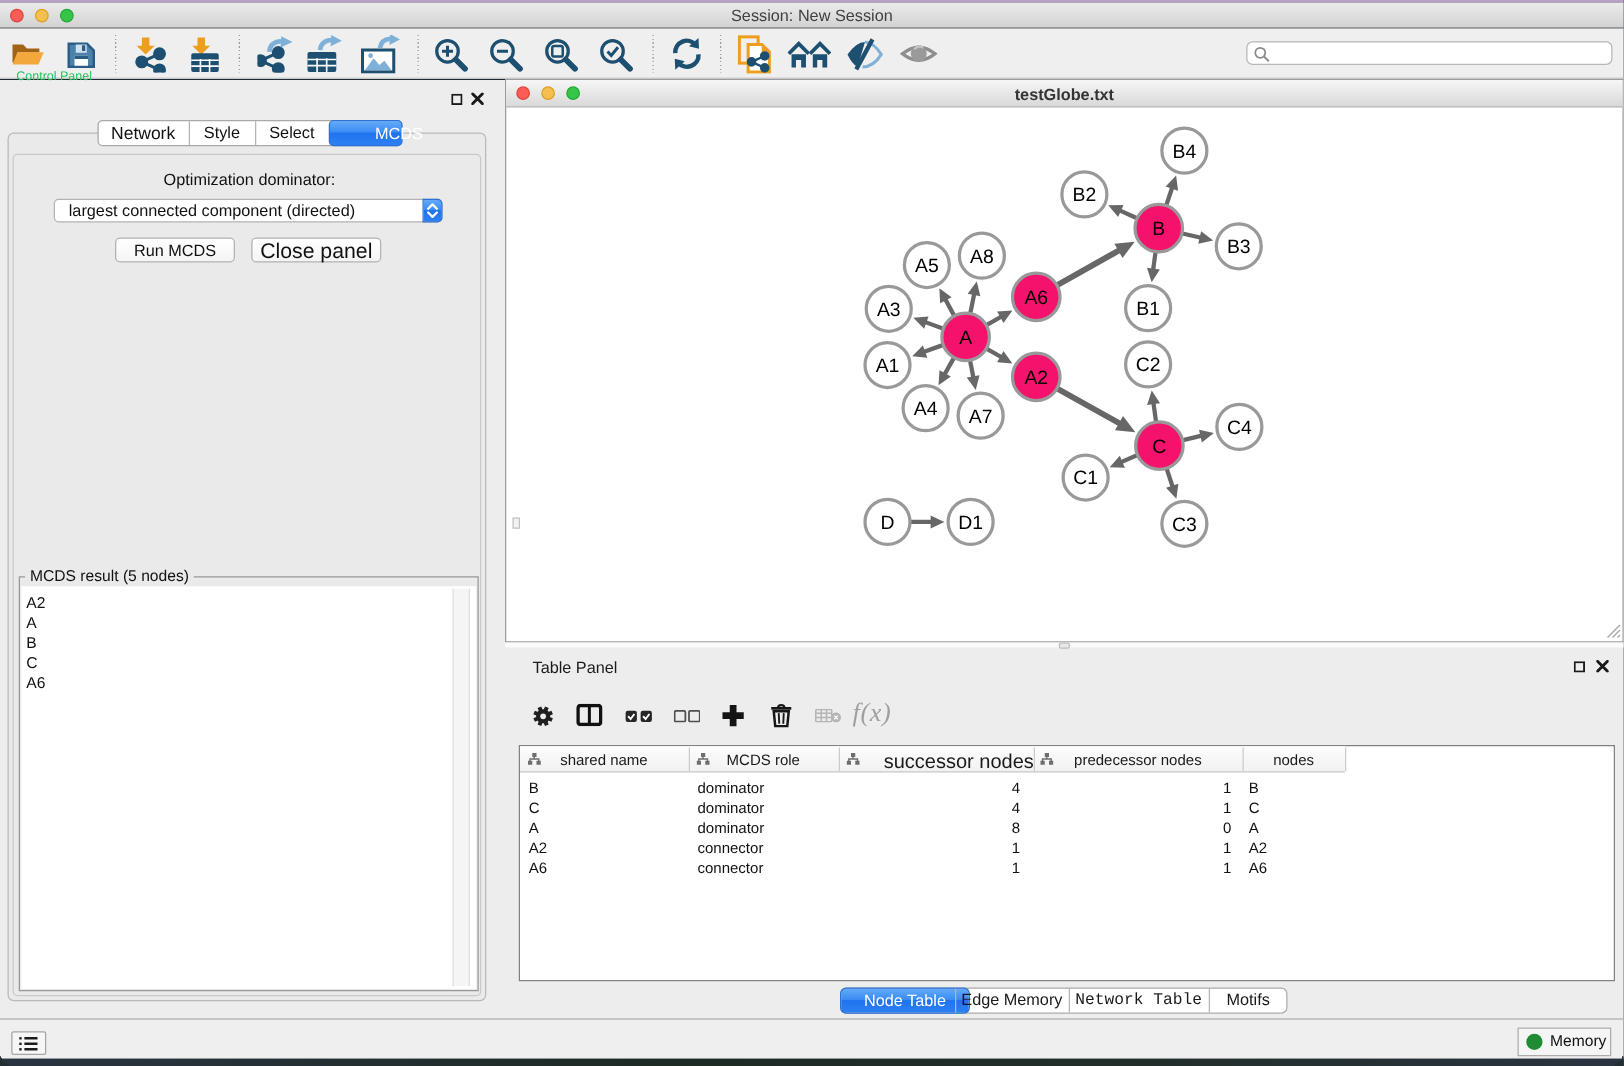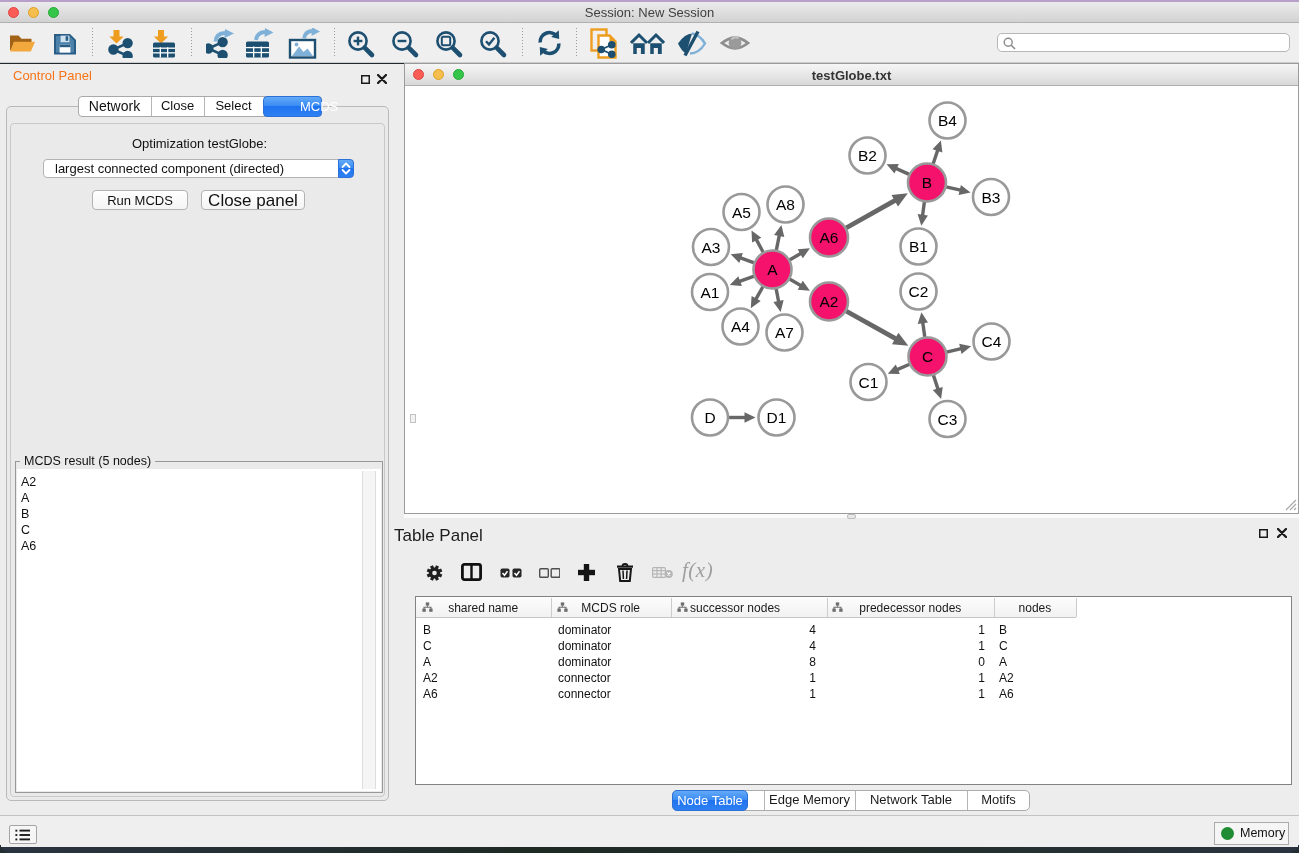--- a/index.html
+++ b/index.html
@@ -129,37 +129,37 @@
     <path d="M2,12 Q15,1.5 28,12 Q15,22.5 2,12 Z" fill="none" stroke="#8e8e8e" stroke-width="2.8"></path>
     <circle cx="15" cy="11.8" r="6.4" fill="#9a9a9a"></circle>
     <path d="M11.5,8.3 a5.5,5.5 0 0 1 7,-1.2" fill="none" stroke="#c4c4c4" stroke-width="2"></path>
   </svg>
 <div class="abs" style="left:997px;top:33px;width:293px;height:19px;background:#fff;border:1px solid #b7b7b7;border-radius:5px;"></div>
 <svg class="abs" style="left:1003px;top:37px" width="13" height="13" viewBox="0 0 13 13">
     <circle cx="5.2" cy="5.2" r="4" fill="none" stroke="#8a8a8a" stroke-width="1.4"></circle>
     <line x1="8.2" y1="8.2" x2="12" y2="12" stroke="#8a8a8a" stroke-width="1.6"></line>
   </svg>
 <div class="abs" style="left:0;top:64px;width:1299px;height:751px;background:#ededed;"></div>
-<div class="abs" style="left:13px;top:68px;width:200px;height:15px;font-size:13px;color:#f97316;">Control Panel</div>
+<div class="abs" style="left:13px;top:56px;width:200px;height:15px;font-size:10px;color:#22c55e;">Control Panel</div>
 <svg class="abs" style="left:361px;top:75px" width="9" height="9" viewBox="0 0 9 9">
     <rect x="0.75" y="0.75" width="7.5" height="7.5" fill="none" stroke="#1a1a1a" stroke-width="1.5"></rect>
   </svg>
 <svg class="abs" style="left:377px;top:74px" width="10" height="10" viewBox="0 0 10 10">
     <path d="M1,1 L9,9 M9,1 L1,9" stroke="#1a1a1a" stroke-width="2.3" stroke-linecap="round"></path>
   </svg>
 <div class="abs" style="left:6px;top:106px;width:383px;height:695px;background:#eaeaea;border:1px solid #b9b9b9;border-radius:5px;"></div>
 <div class="abs" style="left:10px;top:123px;width:375px;height:674px;background:#eaeaea;border:1px solid #c9c9c9;border-radius:4px;"></div>
 <div class="abs" style="left:78px;top:96px;width:244px;height:21px;background:#fff;border:1px solid #a9a9a9;border-radius:4px;"></div>
 <div class="abs" style="left:78px;top:96px;width:73px;height:21px;line-height:20px;text-align:center;font-size:14px;color:#111;">Network</div>
-<div class="abs" style="left:151px;top:96px;width:53px;height:21px;line-height:20px;text-align:center;font-size:13px;color:#111;">Close</div>
+<div class="abs" style="left:151px;top:96px;width:53px;height:21px;line-height:20px;text-align:center;font-size:13px;color:#111;">Style</div>
 <div class="abs" style="left:151px;top:97px;width:1px;height:19px;background:#b5b5b5;"></div>
 <div class="abs" style="left:204px;top:96px;width:59px;height:21px;line-height:20px;text-align:center;font-size:13px;color:#111;">Select</div>
 <div class="abs" style="left:204px;top:97px;width:1px;height:19px;background:#b5b5b5;"></div>
 <div class="abs" style="left:263px;top:96px;width:59px;height:21px;line-height:20px;text-align:center;font-size:13px;color:#fff;background:linear-gradient(#63aaf8 0%,#3b8cf4 45%,#1f73ef 50%,#2e80f2 100%);border:1px solid #2a71d8;border-radius:4px;padding-left:36px;">MCDS</div>
-<div class="abs" style="left:28px;top:136px;width:343px;height:15px;text-align:center;font-size:13px;color:#111;">Optimization testGlobe:</div>
+<div class="abs" style="left:28px;top:136px;width:343px;height:15px;text-align:center;font-size:13px;color:#111;">Optimization dominator:</div>
 <div class="abs" style="left:43px;top:159px;width:311px;height:19px;background:#fff;border:1px solid #b3b3b3;border-radius:4px;"></div>
 <div class="abs" style="left:55px;top:161px;width:280px;height:15px;font-size:13px;color:#111;">largest connected component (directed)</div>
 <div class="abs" style="left:338px;top:159px;width:16px;height:19px;background:linear-gradient(#63aaf8 0%,#3b8cf4 45%,#1f73ef 50%,#2e80f2 100%);border-radius:0 4px 4px 0;border:1px solid #2a71d8;"></div>
 <svg class="abs" style="left:340px;top:162px" width="12" height="13" viewBox="0 0 12 13">
     <path d="M2.5,5 L6,1.5 L9.5,5" fill="none" stroke="#fff" stroke-width="1.8" stroke-linecap="round" stroke-linejoin="round"></path>
     <path d="M2.5,8 L6,11.5 L9.5,8" fill="none" stroke="#fff" stroke-width="1.8" stroke-linecap="round" stroke-linejoin="round"></path>
   </svg>
 <div class="abs" style="left:92px;top:190px;width:96px;height:20px;line-height:19px;background:linear-gradient(#ffffff,#f4f4f4);border:1px solid #b3b3b3;border-radius:4px;font-size:13px;color:#111;text-align:center;">Run MCDS</div>
 <div class="abs" style="left:201px;top:190px;width:104px;height:20px;line-height:19px;background:linear-gradient(#ffffff,#f4f4f4);border:1px solid #b3b3b3;border-radius:4px;font-size:17px;color:#111;text-align:center;">Close panel</div>
 <div class="abs" style="left:15px;top:461px;width:368px;height:332px;border:1px solid #989898;"></div>
@@ -260,21 +260,21 @@
     <text x="776.5" y="423.0" text-anchor="middle" font-size="15.5" fill="#000">D1</text>
     <g stroke="#a9a9a9" stroke-width="1.2">
       <line x1="1286" y1="510" x2="1296" y2="500"></line>
       <line x1="1290" y1="510" x2="1296" y2="504"></line>
       <line x1="1294" y1="510" x2="1296" y2="508"></line>
     </g>
   </svg>
 <div class="abs" style="left:404px;top:514px;width:895px;height:4px;background:#fafafa;"></div>
 <div class="abs" style="left:847px;top:513.5px;width:9px;height:5px;background:#e8e8e8;border:1px solid #bdbdbd;border-radius:2px;"></div>
 <div class="abs" style="left:410px;top:414px;width:6px;height:9px;background:#f2f2f2;border:1px solid #c2c2c2;"></div>
-<div class="abs" style="left:394px;top:526px;width:150px;height:15px;font-size:17px;color:#1c1c1c;">Table Panel</div>
+<div class="abs" style="left:426px;top:526px;width:150px;height:15px;font-size:13px;color:#1c1c1c;">Table Panel</div>
 <svg class="abs" style="left:1259px;top:529px" width="9" height="9" viewBox="0 0 9 9">
     <rect x="0.75" y="0.75" width="7.5" height="7.5" fill="none" stroke="#1a1a1a" stroke-width="1.5"></rect>
   </svg>
 <svg class="abs" style="left:1277px;top:528px" width="10" height="10" viewBox="0 0 10 10">
     <path d="M1,1 L9,9 M9,1 L1,9" stroke="#1a1a1a" stroke-width="2.3" stroke-linecap="round"></path>
   </svg>
 <svg class="abs" style="left:426px;top:564px" width="17" height="18" viewBox="0 0 17 18">
     <circle cx="8.5" cy="9" r="5.6" fill="#1f1f1f"></circle>
     <line x1="8.5" y1="9" x2="15.71" y2="11.98" stroke="#1f1f1f" stroke-width="3.2"></line>
     <line x1="8.5" y1="9" x2="11.48" y2="16.21" stroke="#1f1f1f" stroke-width="3.2"></line>
@@ -327,21 +327,21 @@
 <div class="abs" style="left:682px;top:558px;width:44px;height:24px;font-family:&quot;Liberation Serif&quot;,serif;font-style:italic;font-size:21px;color:#9f9f9f;letter-spacing:0.5px;">f(x)</div>
 <div class="abs" style="left:415px;top:596px;width:877px;height:189px;background:#fff;border:1px solid #828282;"></div>
 <div class="abs" style="left:416px;top:597px;width:660px;height:21px;background:linear-gradient(#fdfdfd,#f1f1f1);border-bottom:1px solid #c6c6c6;"></div>
 <div class="abs" style="left:550.8px;top:598px;width:1px;height:19px;background:#cccccc;"></div>
 <div class="abs" style="left:670.5px;top:598px;width:1px;height:19px;background:#cccccc;"></div>
 <div class="abs" style="left:826.6px;top:598px;width:1px;height:19px;background:#cccccc;"></div>
 <div class="abs" style="left:994.0px;top:598px;width:1px;height:19px;background:#cccccc;"></div>
 <div class="abs" style="left:1075.8px;top:598px;width:1px;height:19px;background:#cccccc;"></div>
 <div class="abs" style="left:419.5px;top:601px;width:127.29999999999995px;height:14px;text-align:center;font-size:12px;color:#1a1a1a;">shared name</div>
 <div class="abs" style="left:554.8px;top:601px;width:111.70000000000005px;height:14px;text-align:center;font-size:12px;color:#1a1a1a;">MCDS role</div>
-<div class="abs" style="left:661px;top:601px;width:148.10000000000002px;height:14px;text-align:center;font-size:12px;color:#1a1a1a;">successor nodes</div>
+<div class="abs" style="left:707px;top:601px;width:148.10000000000002px;height:14px;font-size:16px;color:#1a1a1a;">successor nodes</div>
 <div class="abs" style="left:830.6px;top:601px;width:159.39999999999998px;height:14px;text-align:center;font-size:12px;color:#1a1a1a;">predecessor nodes</div>
 <div class="abs" style="left:998.0px;top:601px;width:73.79999999999995px;height:14px;text-align:center;font-size:12px;color:#1a1a1a;">nodes</div>
 <svg class="abs" style="left:421.5px;top:602px" width="11" height="10" viewBox="0 0 10.2 10">
     <rect x="3.4" y="0.4" width="3.4" height="3.2" fill="#6e6e6e"></rect>
     <path d="M5,3.6 V5.2 M1.6,7 V5.2 H8.6 V7" fill="none" stroke="#6e6e6e" stroke-width="1.1"></path>
     <rect x="0" y="6.6" width="3.4" height="3.2" fill="#6e6e6e"></rect>
     <rect x="6.8" y="6.6" width="3.4" height="3.2" fill="#6e6e6e"></rect>
   </svg>
 <svg class="abs" style="left:556.5px;top:602px" width="11" height="10" viewBox="0 0 10.2 10">
     <rect x="3.4" y="0.4" width="3.4" height="3.2" fill="#6e6e6e"></rect>
@@ -380,24 +380,24 @@
 <div class="abs" style="left:558px;top:670px;width:100px;height:16px;line-height:16px;font-size:12px;color:#111;">connector</div>
 <div class="abs" style="left:716px;top:670px;width:100px;height:16px;line-height:16px;font-size:12px;color:#111;text-align:right;">1</div>
 <div class="abs" style="left:885px;top:670px;width:100px;height:16px;line-height:16px;font-size:12px;color:#111;text-align:right;">1</div>
 <div class="abs" style="left:999px;top:670px;width:70px;height:16px;line-height:16px;font-size:12px;color:#111;">A2</div>
 <div class="abs" style="left:423px;top:686px;width:100px;height:16px;line-height:16px;font-size:12px;color:#111;">A6</div>
 <div class="abs" style="left:558px;top:686px;width:100px;height:16px;line-height:16px;font-size:12px;color:#111;">connector</div>
 <div class="abs" style="left:716px;top:686px;width:100px;height:16px;line-height:16px;font-size:12px;color:#111;text-align:right;">1</div>
 <div class="abs" style="left:885px;top:686px;width:100px;height:16px;line-height:16px;font-size:12px;color:#111;text-align:right;">1</div>
 <div class="abs" style="left:999px;top:686px;width:70px;height:16px;line-height:16px;font-size:12px;color:#111;">A6</div>
 <div class="abs" style="left:672px;top:790px;width:358px;height:21px;background:#fff;border:1px solid #ababab;border-radius:5px;"></div>
-<div class="abs" style="left:672px;top:790px;width:76px;height:21px;line-height:20px;text-align:center;font-size:13px;background:linear-gradient(#63aaf8 0%,#3b8cf4 45%,#1f73ef 50%,#2e80f2 100%);border:1px solid #2a71d8;border-radius:5px;color:#fff;">Node Table</div>
+<div class="abs" style="left:672px;top:790px;width:104px;height:21px;line-height:20px;text-align:center;font-size:13px;background:linear-gradient(#63aaf8 0%,#3b8cf4 45%,#1f73ef 50%,#2e80f2 100%);border:1px solid #2a71d8;border-radius:5px;color:#fff;">Node Table</div>
 <div class="abs" style="left:764px;top:790px;width:91px;height:21px;line-height:20px;text-align:center;font-size:13px;color:#1a1a1a;">Edge Memory</div>
 <div class="abs" style="left:764px;top:791px;width:1px;height:19px;background:#b5b5b5;"></div>
-<div class="abs" style="left:855px;top:790px;width:112px;height:21px;line-height:20px;text-align:center;font-size:13px;color:#1a1a1a;">Network Table</div>
+<div class="abs" style="left:855px;top:790px;width:112px;height:21px;line-height:20px;text-align:center;font-size:13px;color:#1a1a1a;font-family:Liberation Mono, monospace;">Network Table</div>
 <div class="abs" style="left:855px;top:791px;width:1px;height:19px;background:#b5b5b5;"></div>
 <div class="abs" style="left:967px;top:790px;width:63px;height:21px;line-height:20px;text-align:center;font-size:13px;color:#1a1a1a;">Motifs</div>
 <div class="abs" style="left:967px;top:791px;width:1px;height:19px;background:#b5b5b5;"></div>
 <div class="abs" style="left:0;top:815px;width:1299px;height:32px;background:#efefef;border-top:1px solid #c3c3c3;"></div>
 <div class="abs" style="left:9px;top:825px;width:28px;height:19px;background:#f6f6f6;border:1px solid #a5a5a5;border-radius:2px;"></div>
 <svg class="abs" style="left:15px;top:829px" width="16" height="12" viewBox="0 0 16 12">
     <g stroke="#1c1c1c" stroke-width="1.9">
       <line x1="4.5" y1="1.6" x2="15" y2="1.6"></line>
       <line x1="4.5" y1="6" x2="15" y2="6"></line>
       <line x1="4.5" y1="10.4" x2="15" y2="10.4"></line>

